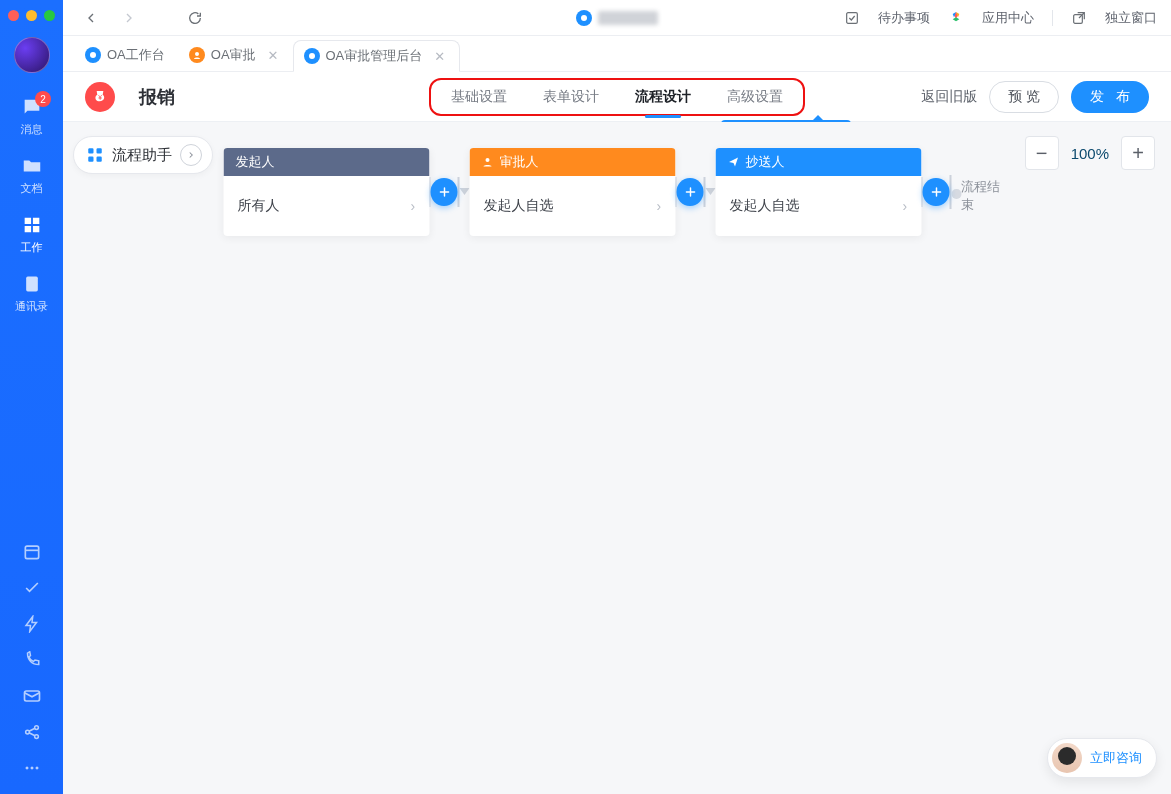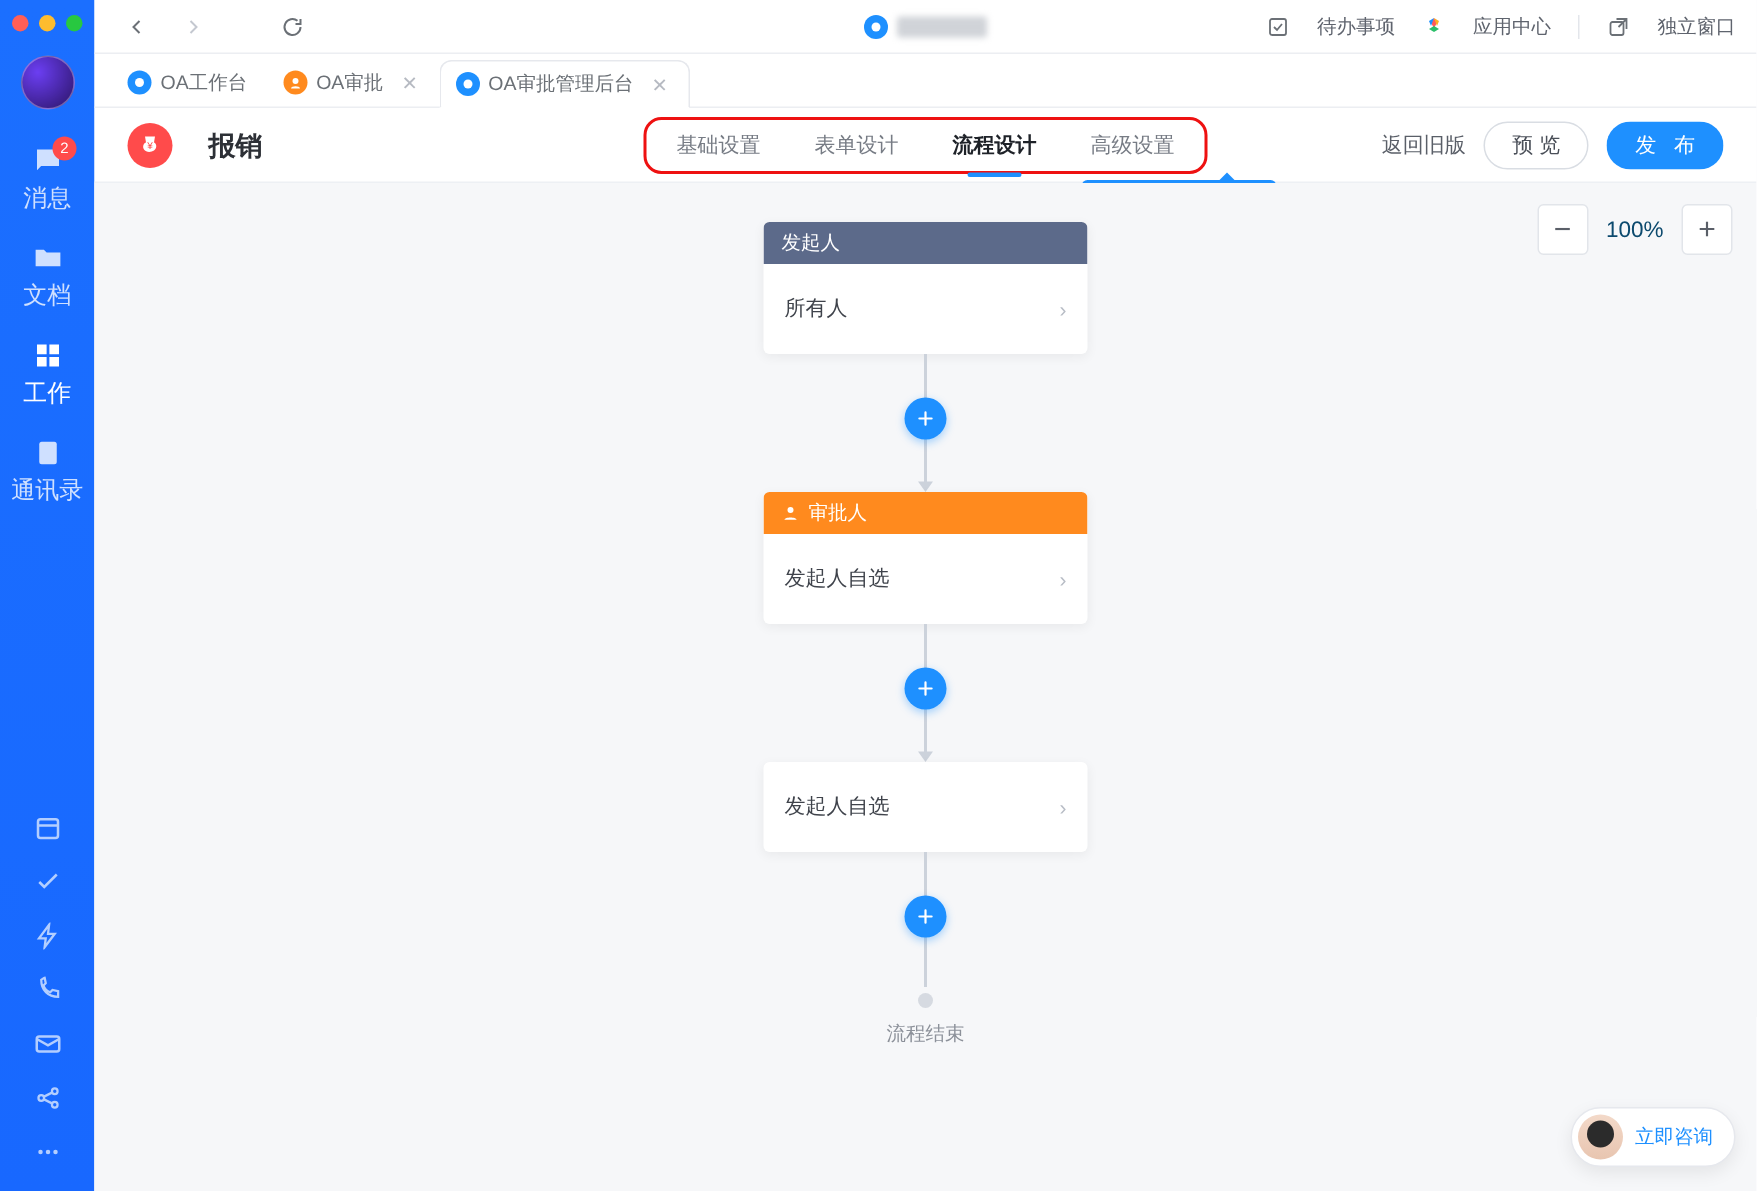--- a/index.html
+++ b/index.html
@@ -11,21 +11,21 @@
     width: 63px; background: linear-gradient(#1b6fff,#1868ff); color: #fff;
     display: flex; flex-direction: column; align-items: center; padding-top: 10px;
     flex: 0 0 63px;
   }
   .traffic { align-self: flex-start; margin-left: 8px; display: flex; gap: 7px; margin-bottom: 10px; }
   .dot { width: 11px; height: 11px; border-radius: 50%; }
   .dot.red { background:#ff5f57;} .dot.yellow{background:#febc2e;} .dot.green{background:#28c840;}
   .avatar { width: 36px; height: 36px; border-radius: 50%; background: radial-gradient(circle at 30% 30%, #6b3ef2, #2b1466); margin: 6px 0 14px; border:1px solid rgba(255,255,255,.3);}
   .sb-item { width:100%; display:flex; flex-direction:column; align-items:center; gap:4px; padding:9px 0; position:relative; cursor:pointer;}
   .sb-item .ic { width:22px; height:22px; display:flex; align-items:center; justify-content:center; }
-  .sb-item .lbl { font-size:16px; color:#cfe0ff;}
+  .sb-item .lbl { font-size:11px; color:#cfe0ff;}
   .sb-item.active .lbl { color:#fff; font-weight:500;}
   .sb-item.active .ic svg path, .sb-item.active .ic svg rect { fill:#fff;}
   .sb-item .badge { position:absolute; top:4px; right:12px; background:#ff4b4b; color:#fff; font-size:10px; min-width:16px; height:16px; border-radius:8px; display:flex; align-items:center; justify-content:center; padding:0 3px;}
   .sb-bottom { margin-top:auto; width:100%; padding-bottom:8px;}
   .sb-bottom .mini { width:100%; height:36px; display:flex; align-items:center; justify-content:center; cursor:pointer;}
   .sb-bottom svg { opacity:.85;}
 
   
   .main { flex:1 1 auto; display:flex; flex-direction:column; min-width:0; background:#fff;}
   .toolbar { height:36px; display:flex; align-items:center; border-bottom:1px solid #eceef2; padding:0 14px; gap:10px;}
@@ -73,21 +73,21 @@
   .helper-pill { position:absolute; top:14px; left:10px; background:#fff; border:1px solid #e6e8ed; border-radius:20px; height:38px; display:flex; align-items:center; padding:0 10px 0 12px; gap:8px; box-shadow:0 2px 6px rgba(0,0,0,.04); cursor:pointer;}
   .helper-pill .hp-ic { color:#1e90ff; display:flex;}
   .helper-pill .hp-txt { font-size:15px; color:#2d3036; font-weight:500;}
   .helper-pill .hp-arrow { width:22px; height:22px; border:1.5px solid #cfd3da; border-radius:50%; display:flex; align-items:center; justify-content:center; color:#8a8f99;}
 
   .zoom { position:absolute; top:14px; right:16px; display:flex; align-items:center; gap:12px;}
   .zbox { width:34px; height:34px; border:1px solid #e2e5ea; border-radius:4px; background:#fff; display:flex; align-items:center; justify-content:center; cursor:pointer; color:#5a5f68; font-size:20px;}
   .ztxt { font-size:15px; color:#0c4a6e;}
 
   
-  .flow { position:absolute; left:50%; transform:translateX(-50%); top:26px; display:flex; flex-direction:column; align-items:center;}
+  .flow { position:absolute; left:50%; transform:translateX(-50%); top:26px; display:flex; flex-direction:row; align-items:center;}
   .node { width:216px; background:#fff; border-radius:4px; box-shadow:0 2px 8px rgba(0,0,0,.06); overflow:hidden; cursor:pointer;}
   .node .head { height:28px; display:flex; align-items:center; padding:0 12px; color:#fff; font-size:13px; gap:6px;}
   .node.start .head { background:#5c6a8a;}
   .node.approver .head { background:#ff8a1e;font-family:Liberation Serif, serif;}
   .node.cc .head { background:#1e90ff;}
   .node .body { height:60px; display:flex; align-items:center; justify-content:space-between; padding:0 14px; font-size:14px; color:#3f434b;}
   .node .chev { color:#b8bdc6;}
   .vline { width:2px; height:30px; background:#ccd2db;}
   .varrow { width:0;height:0;border-left:5px solid transparent;border-right:5px solid transparent;border-top:7px solid #ccd2db; margin-top:-1px;}
   .addbtn { width:28px; height:28px; border-radius:50%; background:#1e90ff; color:#fff; display:flex; align-items:center; justify-content:center; margin:-1px 0; box-shadow:0 2px 6px rgba(30,144,255,.4); cursor:pointer; z-index:1;}
@@ -307,20 +307,36 @@
         <div class="btn outline">预 览</div>
         <div class="btn primary">发 布</div>
       </div>
       <div class="tip">
         <span>在这里开启加签</span>
         <span class="x">✕</span>
       </div>
     </div>
 
     <div class="canvas-wrap">
+      <div class="helper-pill">
+        <span class="hp-ic">
+            <svg width="18" height="18" viewBox="0 0 24 24">
+              <rect x="3" y="3" width="7" height="7" rx="1.5" fill="#1e90ff"></rect>
+              <rect x="14" y="3" width="7" height="7" rx="1.5" fill="#1e90ff"></rect>
+              <rect x="3" y="14" width="7" height="7" rx="1.5" fill="#1e90ff"></rect>
+              <rect x="14" y="14" width="7" height="7" rx="1.5" fill="#1e90ff"></rect>
+            </svg>
+          </span>
+        <span class="hp-txt">流程助手</span>
+        <span class="hp-arrow">
+            <svg width="10" height="10" viewBox="0 0 24 24">
+              <path d="M9 6l6 6-6 6" fill="none" stroke="#8a8f99" stroke-width="2.5"></path>
+            </svg>
+          </span>
+      </div>
 
       <div class="zoom">
         <div class="zbox">−</div>
         <div class="ztxt">100%</div>
         <div class="zbox">+</div>
       </div>
 
       <div class="flow">
         <div class="node start">
           <div class="head">
@@ -358,20 +374,28 @@
         <div class="vline"></div>
         <div class="addbtn">
             <svg width="14" height="14" viewBox="0 0 24 24">
               <path d="M12 5v14M5 12h14" stroke="#fff" stroke-width="2.5" stroke-linecap="round"></path>
             </svg>
           </div>
         <div class="vline"></div>
         <div class="varrow"></div>
 
         <div class="node cc">
+          <div class="head">
+            <span>
+                <svg width="12" height="12" viewBox="0 0 24 24">
+                  <path d="M3 12l18-9-6 18-3-7z" fill="#fff"></path>
+                </svg>
+              </span>
+            <span>抄送人</span>
+          </div>
           <div class="body">
             <span>发起人自选</span>
             <span class="chev">›</span>
           </div>
         </div>
         <div class="vline"></div>
         <div class="addbtn">
             <svg width="14" height="14" viewBox="0 0 24 24">
               <path d="M12 5v14M5 12h14" stroke="#fff" stroke-width="2.5" stroke-linecap="round"></path>
             </svg>

